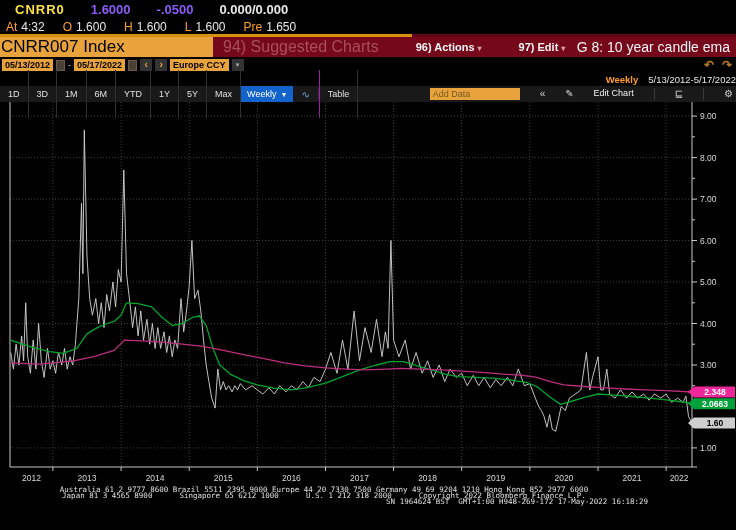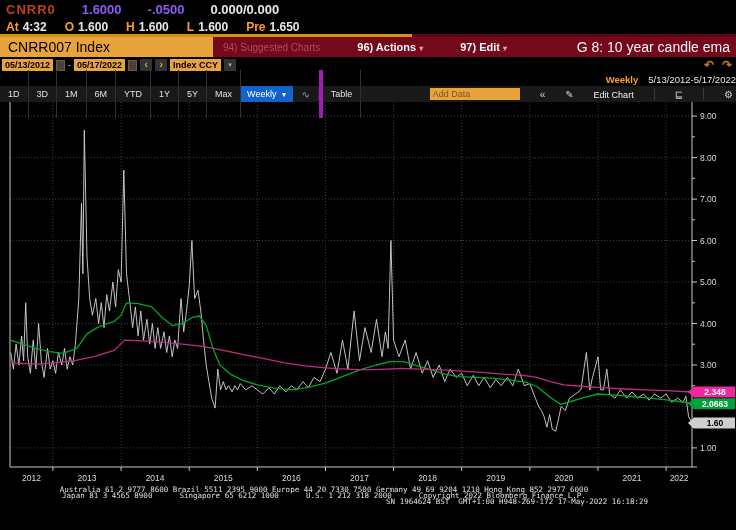--- a/index.html
+++ b/index.html
@@ -1,36 +1,36 @@
 <!DOCTYPE html>
 <html><head>
 <meta charset="utf-8">
 <style>
   html,body{margin:0;padding:0;background:#000;}
   #screen{position:relative;width:736px;height:530px;background:#000;overflow:hidden;
           font-family:"Liberation Sans",sans-serif;color:#e8e8e8;}
   .row{position:absolute;left:0;width:736px;display:flex;align-items:center;}
   
   #quote-row{top:1px;height:17px;font-size:13px;font-weight:bold;gap:26px;padding-left:6px;}
-  .ticker{color:#c2410c;letter-spacing:1px;}
+  .ticker{color:#fde047;letter-spacing:1px;margin-left:9px;}
   .px-red{color:#8b5cf6;}
   .px-white{color:#e8e8e8;font-weight:bold;}
   
   #ohlc-row{top:19px;height:15px;font-size:12px;gap:18px;padding-left:6px;}
   .olabel{color:#ff9e24;margin-right:4px;}
   .oval{color:#e8e8e8;}
-  .pair{display:flex;align-items:center;font-weight:bold;}
+  .pair{display:flex;align-items:center;}
   
   #underline-amber{position:absolute;top:34px;left:0;width:412px;height:3px;background:#d6920f;}
   #underline-red{position:absolute;top:34px;left:412px;width:324px;height:3px;background:#5e0616;}
   
   #toolbar-row{top:37px;height:20px;background:#76081c;}
-  #security-box{width:213px;height:20px;background:#e8a33d;color:#000;font-size:14px;
-                display:flex;align-items:center;padding-left:8px;box-sizing:border-box;flex:none;}
-  .tb-dim{color:#a8505e;font-size:10px;margin-left:10px;}
+  #security-box{width:213px;height:20px;background:#e8a33d;color:#000;font-size:17px;
+                display:flex;align-items:center;padding-left:1px;box-sizing:border-box;flex:none;}
+  .tb-dim{color:#a8505e;font-size:16px;margin-left:10px;}
   .tb-item{color:#f5f5f5;font-size:11px;margin-left:37px;font-weight:bold;}
   .tb-caret{font-size:8px;color:#d8a0a8;margin-left:3px;}
   #chart-name{margin-left:auto;margin-right:6px;color:#f5f5f5;font-size:14px;}
   
   #date-row{top:58px;height:14px;padding-left:2px;gap:3px;font-size:9px;}
   .datebox{background:#e8a33d;color:#000;font-weight:bold;height:12px;line-height:12px;
            padding:0 3px;flex:none;}
   .cal-icon{width:9px;height:11px;background:#4a4036;border:1px solid #6a5a44;box-sizing:border-box;flex:none;}
   .dash{color:#ccc;}
   .navbtn{width:12px;height:12px;background:#333;color:#e8a33d;font-weight:bold;text-align:center;
@@ -42,22 +42,22 @@
   #desc-text{color:#22d5c8;}
   #range-cluster{margin-left:auto;margin-right:4px;display:flex;gap:10px;font-size:9.5px;}
   #period-label{color:#ff9e24;font-weight:bold;}
   #range-label{color:#e8e8e8;}
   
   #tab-row{top:86px;height:16px;background:#191919;font-size:9px;}
   .tab{padding:16px 8px;height:16px;line-height:16px;color:#e0e0e0;border-right:1px solid #303030;cursor:pointer;flex:none;}
   #freq-tab{background:#1263cc;color:#fff;padding:0 6px;height:16px;line-height:16px;flex:none;cursor:pointer;}
   #freq-tab .caret{font-size:7px;margin-left:4px;}
   #chart-type-icon{color:#7fa8d8;padding:0 8px;font-size:10px;border-right:1px solid #303030;cursor:pointer;}
-  #table-tab{border-left:4px solid #a21caf;}
-  #right-cluster{margin-left:auto;display:flex;align-items:flex-end;gap:20px;margin-right:3px;}
+  #table-tab{border-left:1px solid #a21caf;}
+  #right-cluster{margin-left:auto;display:flex;align-items:flex-start;gap:20px;margin-right:3px;}
   #add-data-input{width:84px;height:12px;background:#e8a33d;border:none;font-size:9px;
                   font-family:"Liberation Sans",sans-serif;padding:0 3px;}
   #add-data-input::placeholder{color:#715a20;opacity:1;}
   .mini-icon{color:#cfcfcf;font-size:10px;cursor:pointer;}
   #edit-chart-label{color:#f0f0f0;font-size:9px;cursor:pointer;}
   .v-sep{width:1px;height:12px;background:#3a3a3a;}
   
   #chart-wrap{position:absolute;top:102px;left:0;width:736px;height:386px;}
   svg{font-family:"Liberation Sans",sans-serif;}
   
@@ -113,21 +113,21 @@
   </div>
 
   <div class="row" id="date-row">
     <span class="datebox">05/13/2012</span>
     <span class="cal-icon"></span>
     <span class="dash">-</span>
     <span class="datebox">05/17/2022</span>
     <span class="cal-icon"></span>
     <span class="navbtn">‹</span>
     <span class="navbtn">›</span>
-    <span class="datebox">Index CCY</span>
+    <span class="datebox">Europe CCY</span>
     <span class="ccy-caret">▾</span>
     <span id="undo-redo">
       <span>↶</span>
       <span>↷</span>
     </span>
   </div>
 
   <div class="row" id="desc-row">
     <span id="range-cluster">
       <span id="period-label">Weekly</span>

